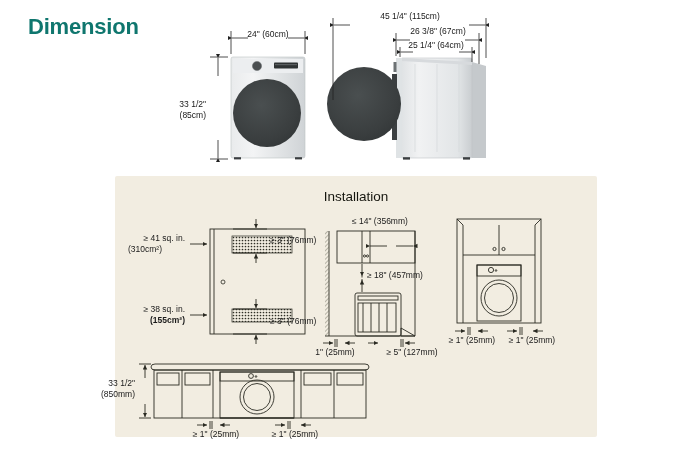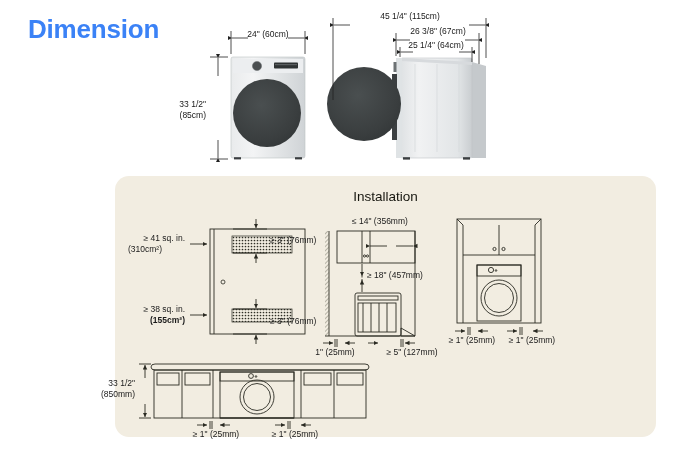--- a/index.html
+++ b/index.html
@@ -8,43 +8,43 @@
     background:#ffffff;
     font-family:"Liberation Sans", sans-serif;
     overflow:hidden;
     position:relative;
   }
   #root{position:relative;width:700px;height:465px;}
 
   .page-title{
     position:absolute;
     left:28px;top:14px;
-    font-size:26px;
+    font-size:22px;
     font-weight:bold;
-    color:#3b82f6;
+    color:#0f766e;
     letter-spacing:-0.2px;
   }
   .dimtext{
     position:absolute;
     font-size:8.5px;
     color:#1a1a1a;
     white-space:nowrap;
     line-height:1.15;
     font-family:"Liberation Sans", sans-serif;
   }
   .dimtext.c{text-align:center;}
   .dimtext.r{text-align:right;}
 
   
   .install-panel{
     position:absolute;
     left:115px;top:176px;
-    width:541px;height:261px;
+    width:482px;height:261px;
     background:#f2ede1;
-    border-radius:14px;
+    border-radius:2px;
   }
   .install-title{
     position:absolute;
     left:0;right:0;top:13px;
     text-align:center;
     font-size:13.5px;
     color:#16160f;
     font-family:"Liberation Sans", sans-serif;
   }
   svg{display:block;}

